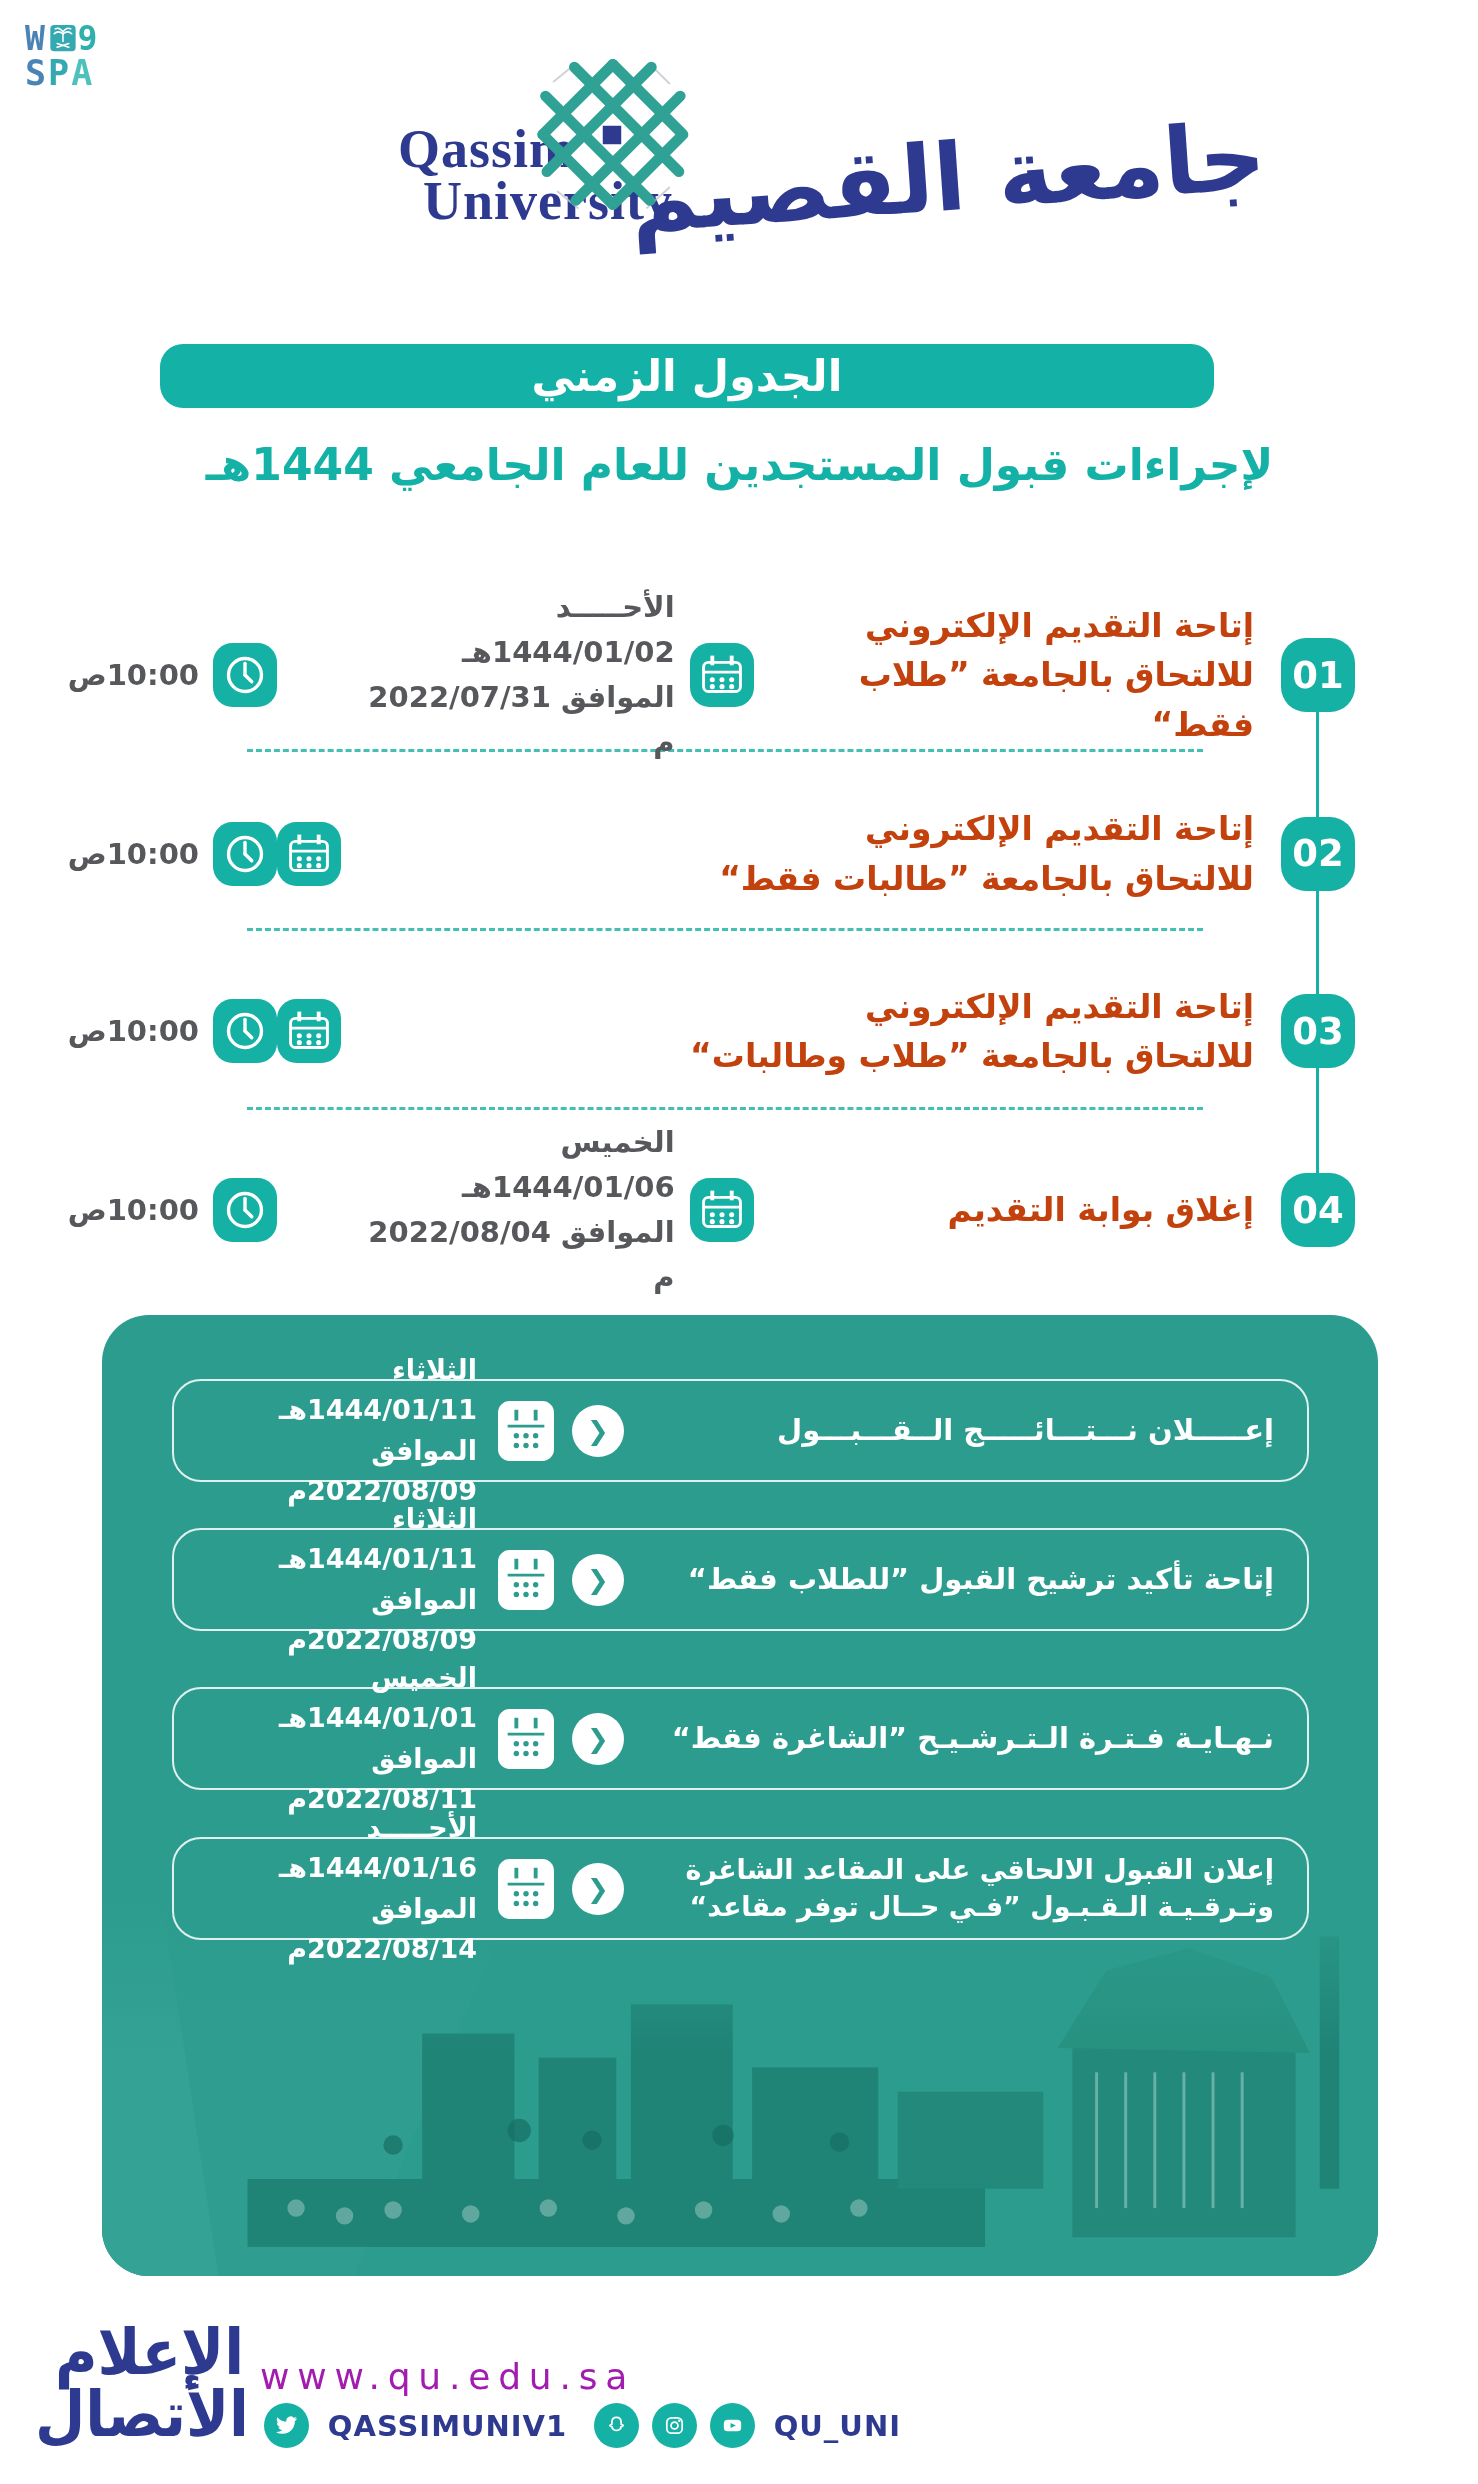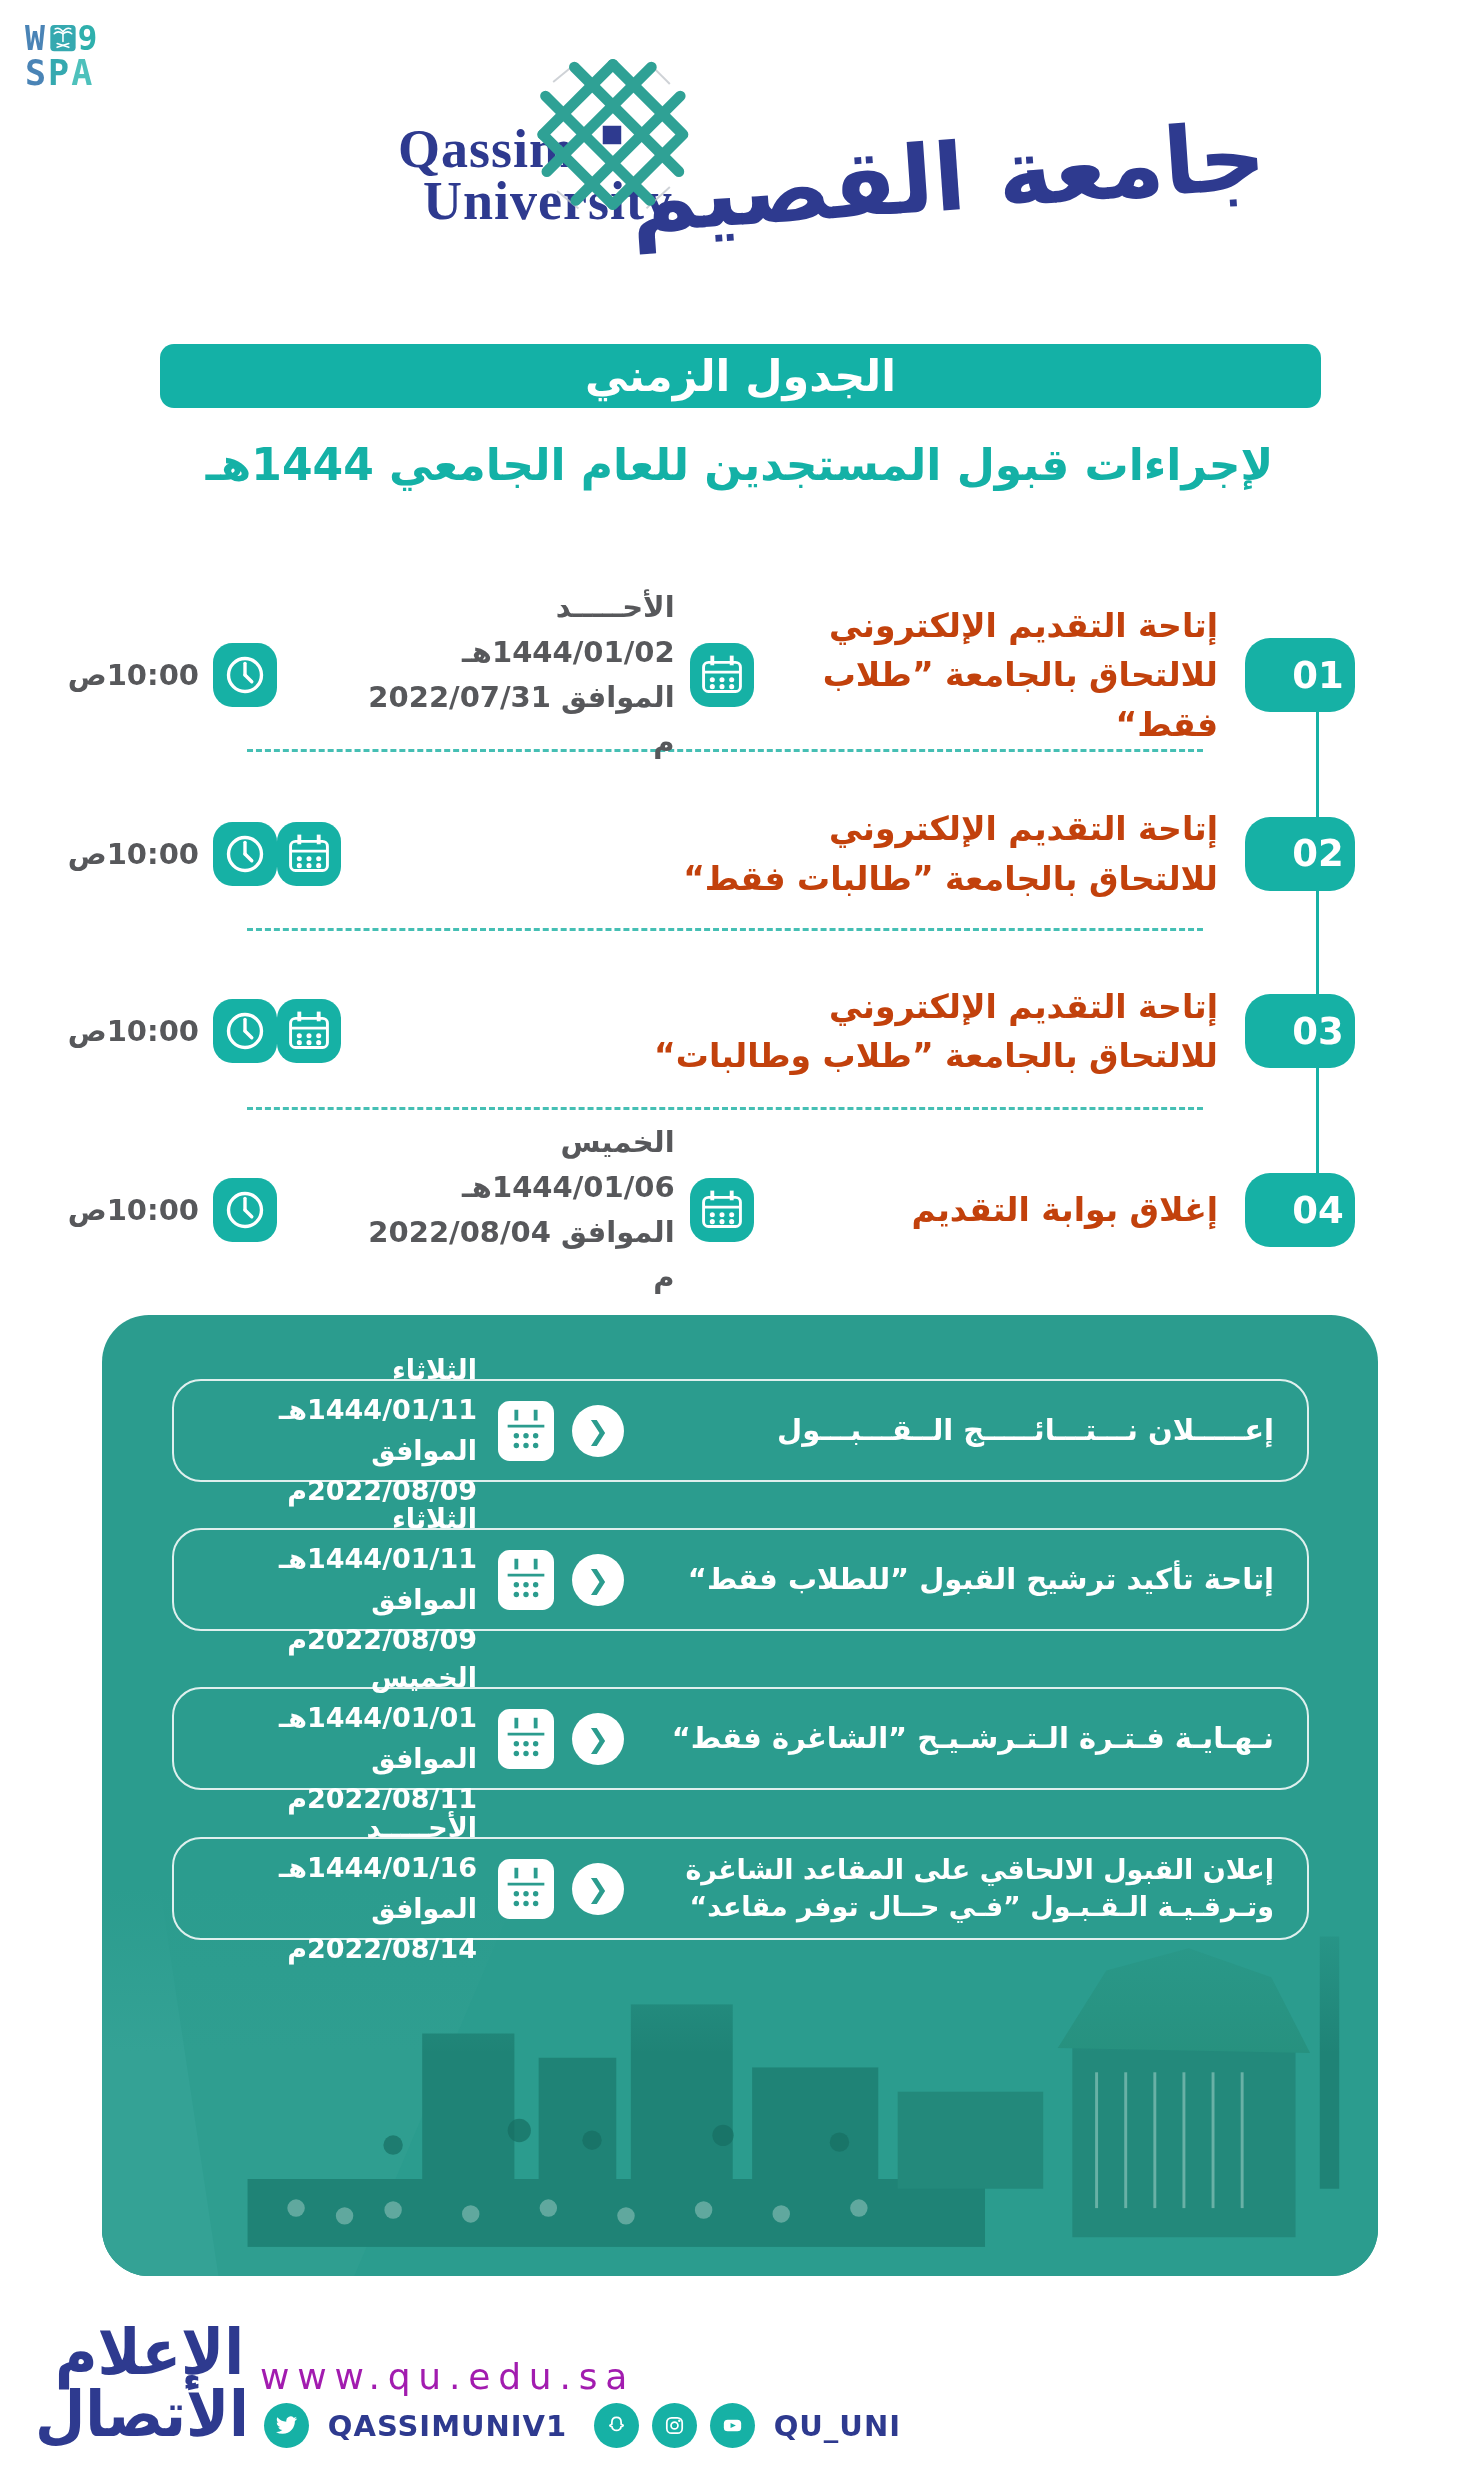--- a/index.html
+++ b/index.html
@@ -8,33 +8,33 @@
   
   .spa-logo{position:absolute;left:25px;top:21.3px;}
   .uni-eng{position:absolute;left:398px;top:124px;color:#2e3a8f;
            font-family:"Liberation Serif","DejaVu Serif",serif;font-weight:bold;
            font-size:54px;line-height:.96;letter-spacing:1px;}
   .uni-eng .l2{margin-left:25px;}
   .uni-lattice{position:absolute;left:524px;top:45px;}
   .uni-arabic{position:absolute;left:629px;top:124px;color:#2e3a8f;font-weight:bold;
               font-size:93px;transform:rotate(-4deg);direction:rtl;white-space:nowrap;}
   
-  .banner{position:absolute;left:160px;top:344px;width:1161px;height:64px;background:#14b1a6;
-          border-radius:14px;color:#fff;font-weight:bold;font-size:43px;line-height:64px;
+  .banner{position:absolute;left:160px;top:344px;width:1054px;height:64px;background:#14b1a6;
+          border-radius:23px;color:#fff;font-weight:bold;font-size:43px;line-height:64px;
           text-align:center;direction:rtl;}
   .subtitle{position:absolute;left:0;top:439px;width:1479px;text-align:center;color:#14b1a6;
             font-weight:bold;font-size:44px;direction:rtl;}
   
   .tl-line{position:absolute;left:1316px;top:674px;width:2.9px;height:536px;background:#16b1a5;z-index:0;}
   .trow{position:absolute;left:53px;right:124px;display:flex;direction:rtl;align-items:center;z-index:1;}
   .trow.r1{top:602px;height:146px;} .trow.r2{top:776px;height:155px;}
   .trow.r3{top:956px;height:150px;} .trow.r4{top:1137px;height:146px;}
   .badge{width:74px;height:74px;border-radius:25px;background:#16b1a5;color:#fff;flex:none;
          display:flex;align-items:center;justify-content:center;font-size:37px;font-weight:bold;
-         margin-left:27px;direction:ltr;z-index:2;padding-left:36px;}
+         margin-left:27px;direction:ltr;z-index:2;}
   .ttitle{flex:1;text-align:right;color:#c2410c;font-weight:bold;font-size:33px;line-height:1.5;}
   .tico{width:64px;height:64px;flex:none;}
   .tdate{width:322px;text-align:right;color:#57585b;font-size:29px;font-weight:600;
          line-height:1.55;margin-left:76px;margin-right:15.5px;}
   .ttime{width:146px;color:#57585b;font-size:29px;font-weight:600;text-align:right;margin-right:13.6px;}
   .tsep{position:absolute;left:247px;width:956px;border-top:3.9px dashed #45bfb4;z-index:0;}
   .s1{top:749px;} .s2{top:928px;} .s3{top:1107px;}
   
   .panel{position:absolute;left:102px;top:1315px;width:1276px;height:961px;border-radius:47px;
          background:#2b9c8e;overflow:hidden;}

